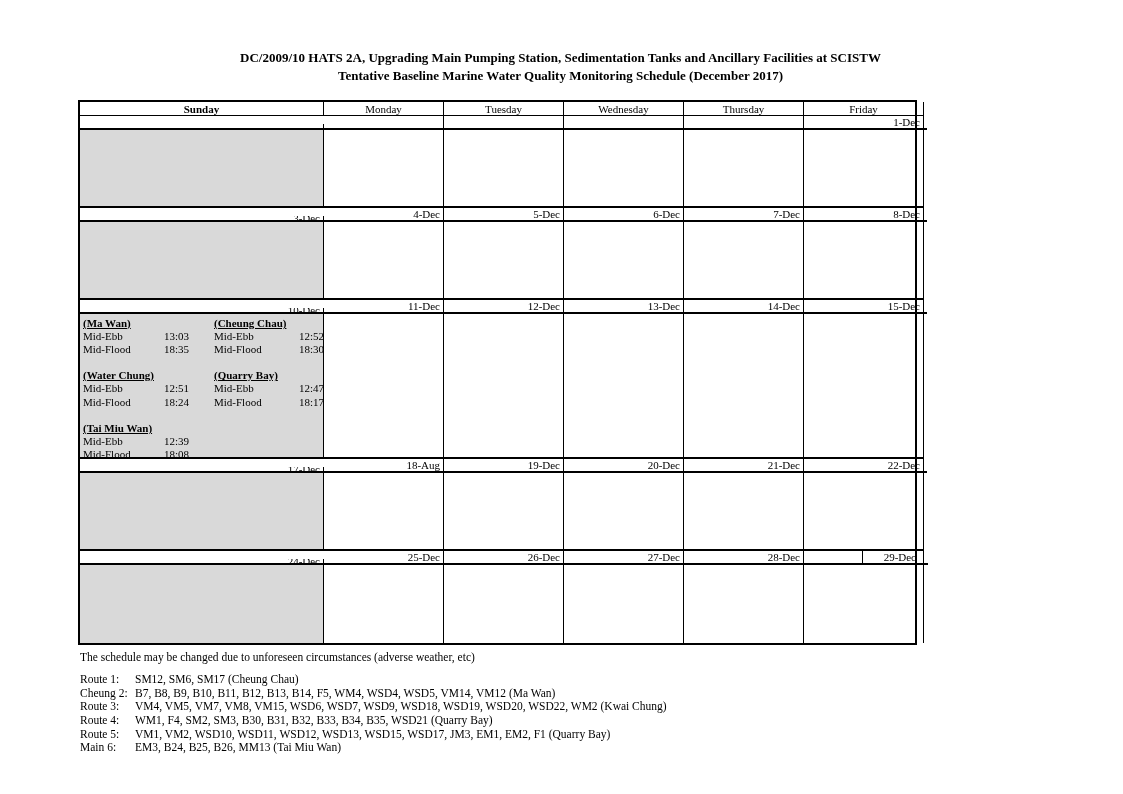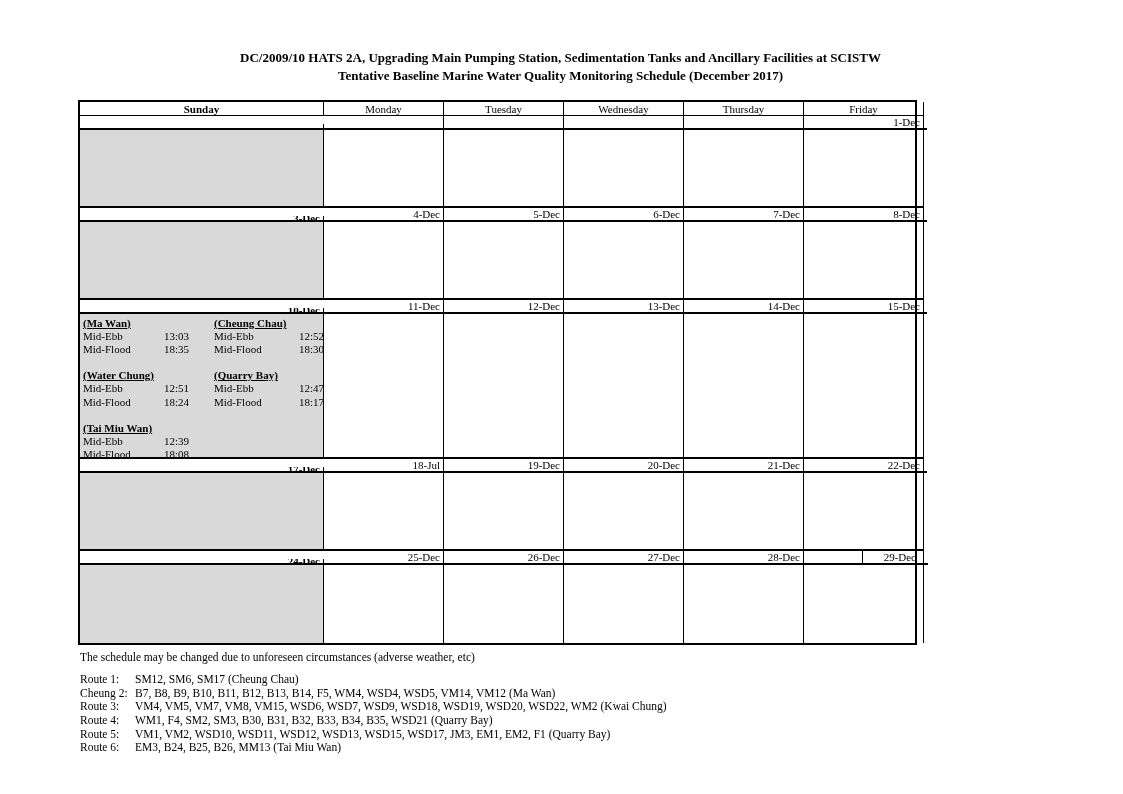--- a/index.html
+++ b/index.html
@@ -28,21 +28,21 @@
   .cal-row .cal-cell:last-child{border-right:none;}
   .row-header .cal-cell{
     border-bottom:1px solid #000;display:flex;align-items:center;justify-content:center;
     font-size:11px;
   }
   .row-header .cal-cell:first-child{font-weight:bold;}
   .row-date .cal-cell{
     border-bottom:2px solid #000;display:flex;align-items:center;justify-content:flex-end;
     font-size:11px;padding-right:3px;
   }
-  .row-date .cal-cell:first-child{font-weight:bold;margin-top:8px;}
+  .row-date .cal-cell:first-child{font-weight:normal;margin-top:8px;}
   .row-content .cal-cell{border-bottom:2px solid #000;}
   .cal-row:last-child .cal-cell{border-bottom:none;}
   .cal-cell.split{padding-right:4px;}
   .split .half-empty{flex:1 1 50%;height:100%;}
   .split .half-date{
     flex:1 1 50%;height:100%;border-left:1px solid #000;box-sizing:border-box;
     display:flex;align-items:center;justify-content:flex-end;padding-right:3px;
   }
   .tide-col{position:absolute;top:3px;font-size:11px;}
   .tide-col.left{left:3px;width:106px;}
@@ -187,21 +187,21 @@
         </div>
         <div class="cal-cell"></div>
         <div class="cal-cell"></div>
         <div class="cal-cell"></div>
         <div class="cal-cell"></div>
         <div class="cal-cell"></div>
         <div class="cal-cell"></div>
       </div>
       <div class="cal-row row-date">
         <div class="cal-cell">17-Dec</div>
-        <div class="cal-cell">18-Jul</div>
+        <div class="cal-cell">18-Aug</div>
         <div class="cal-cell">19-Dec</div>
         <div class="cal-cell">20-Dec</div>
         <div class="cal-cell">21-Dec</div>
         <div class="cal-cell">22-Dec</div>
         <div class="cal-cell">23-Dec</div>
       </div>
       <div class="cal-row row-content">
         <div class="cal-cell" style="background: rgb(217, 217, 217);"></div>
         <div class="cal-cell"></div>
         <div class="cal-cell"></div>
@@ -253,18 +253,18 @@
       </div>
       <div class="route-row">
         <div class="route-label">Route 4:</div>
         <div class="route-stations">WM1, F4, SM2, SM3, B30, B31, B32, B33, B34, B35, WSD21 (Quarry Bay)</div>
       </div>
       <div class="route-row">
         <div class="route-label">Route 5:</div>
         <div class="route-stations">VM1, VM2, WSD10, WSD11, WSD12, WSD13, WSD15, WSD17, JM3, EM1, EM2, F1 (Quarry Bay)</div>
       </div>
       <div class="route-row">
-        <div class="route-label">Route 6:</div>
+        <div class="route-label">Main 6:</div>
         <div class="route-stations">EM3, B24, B25, B26, MM13 (Tai Miu Wan)</div>
       </div>
     </div>
 
 </div>
 
 </body></html>

